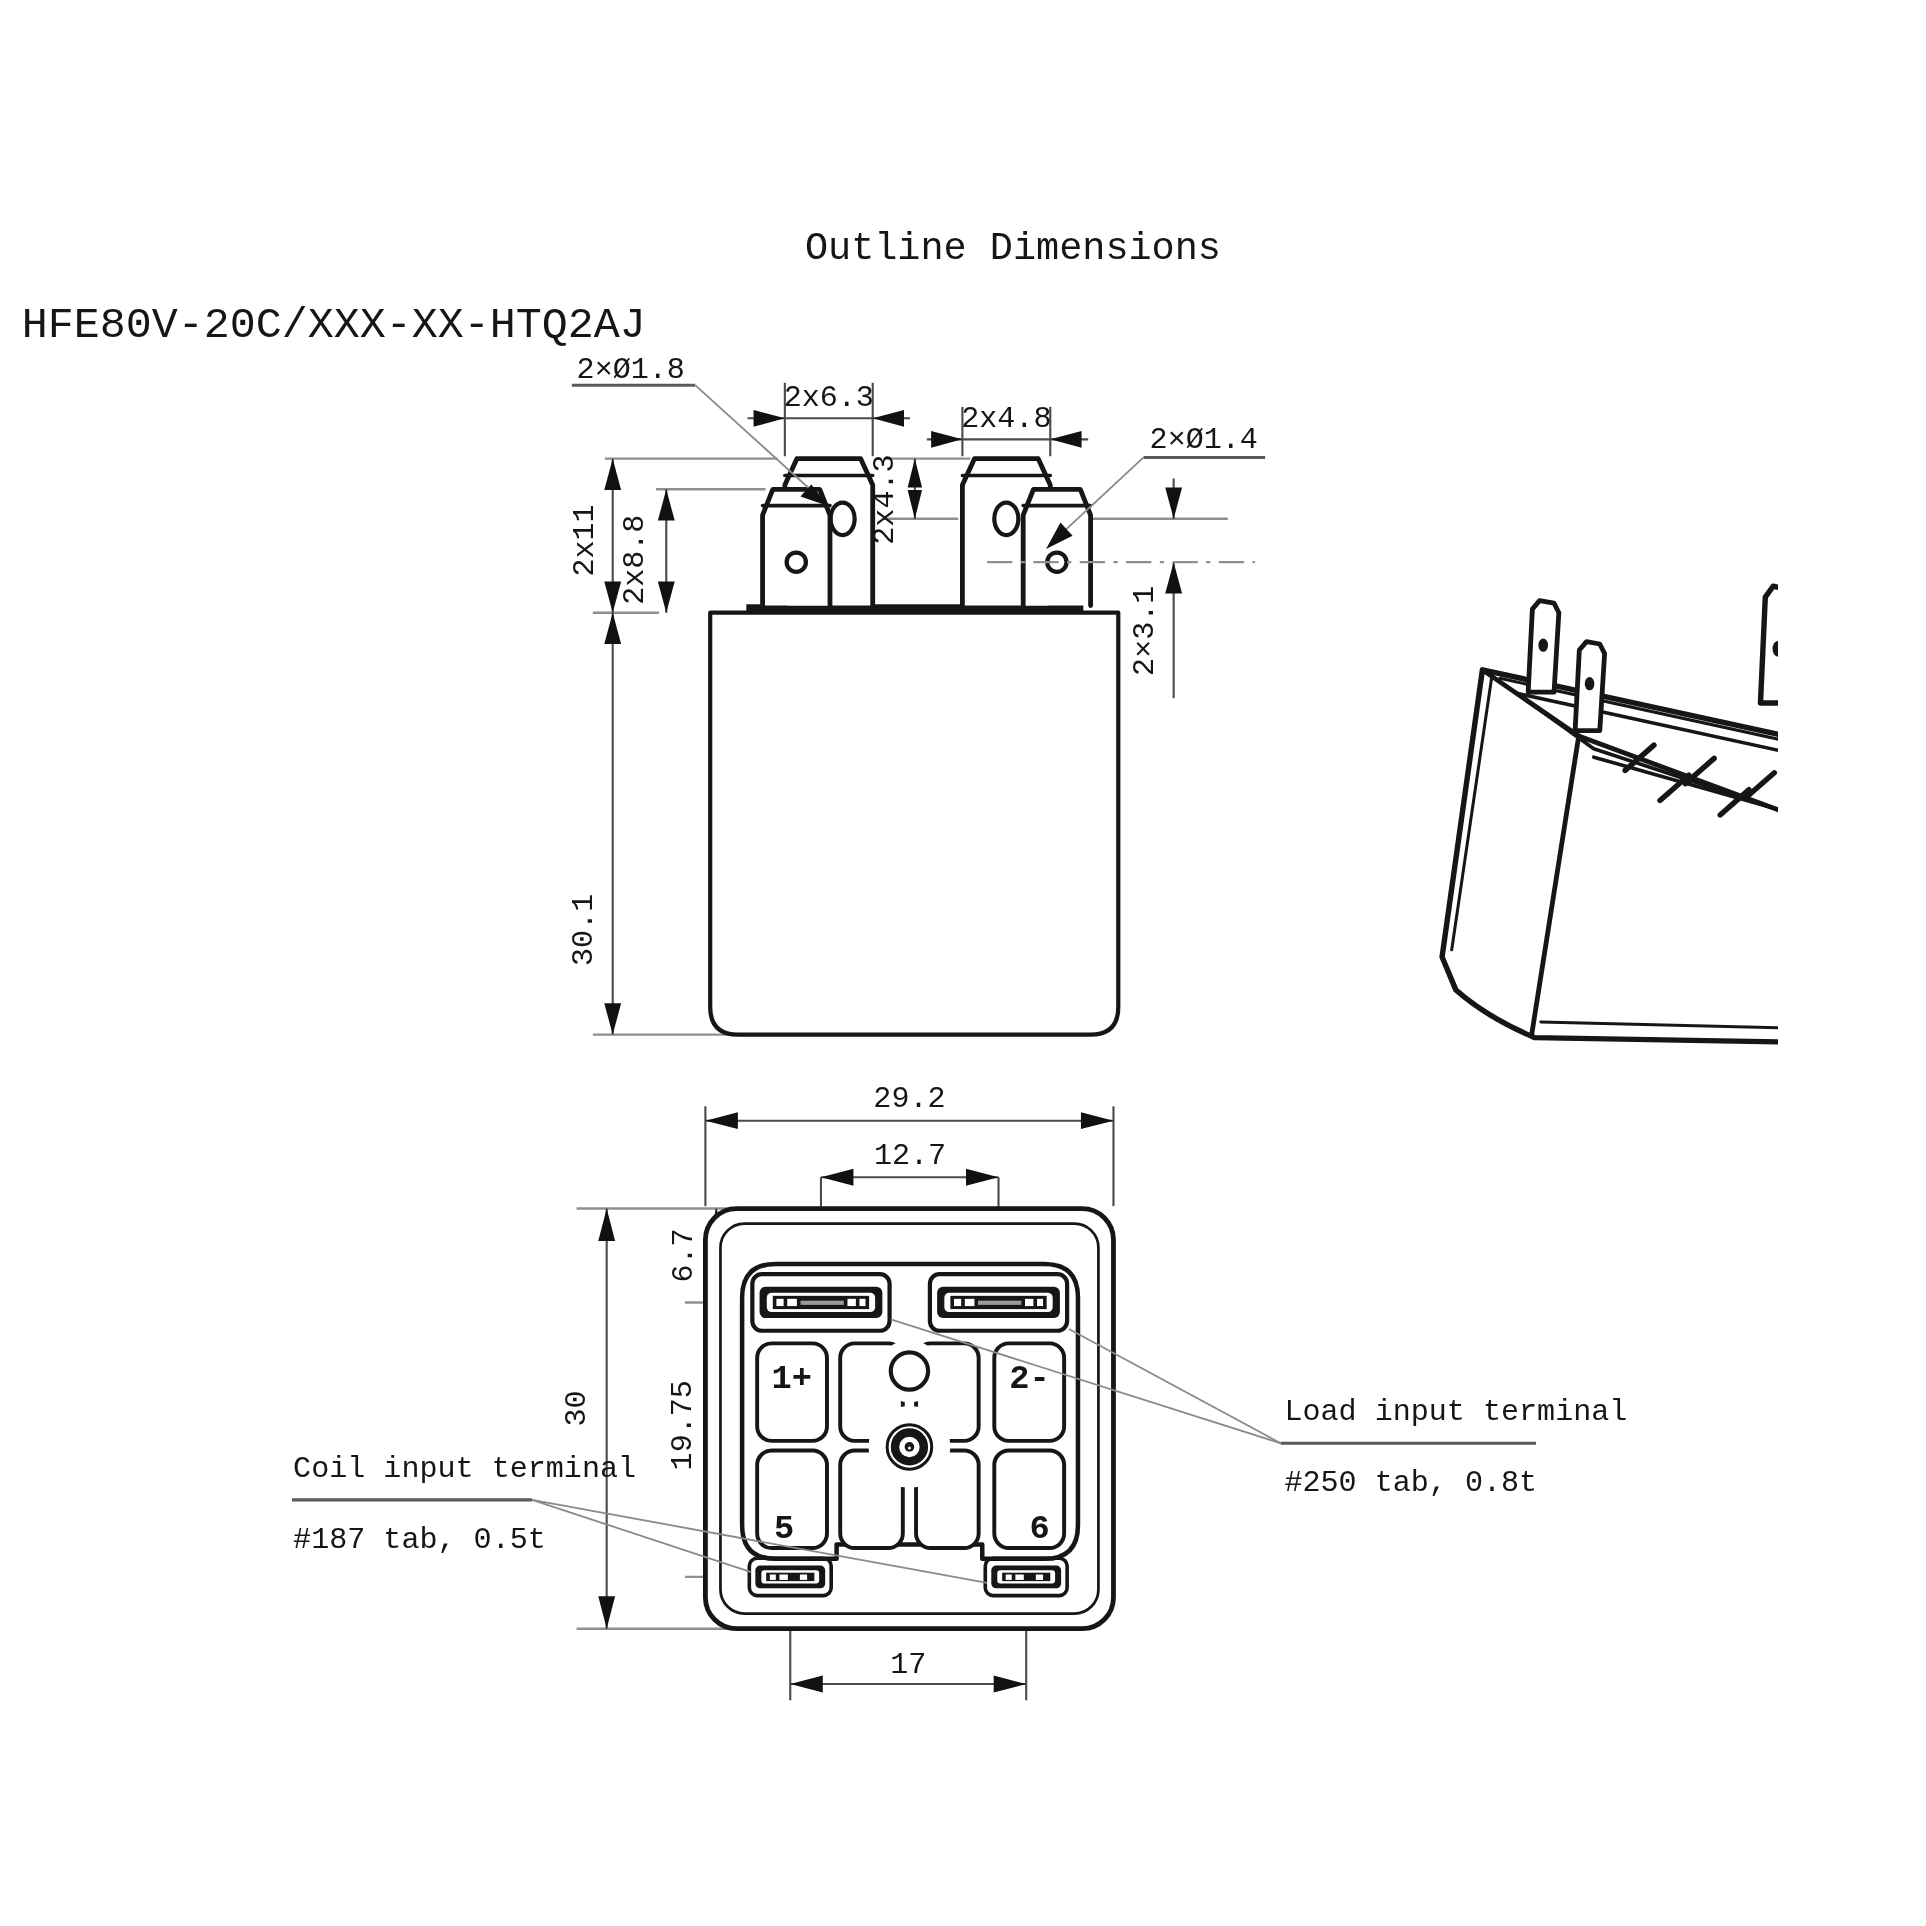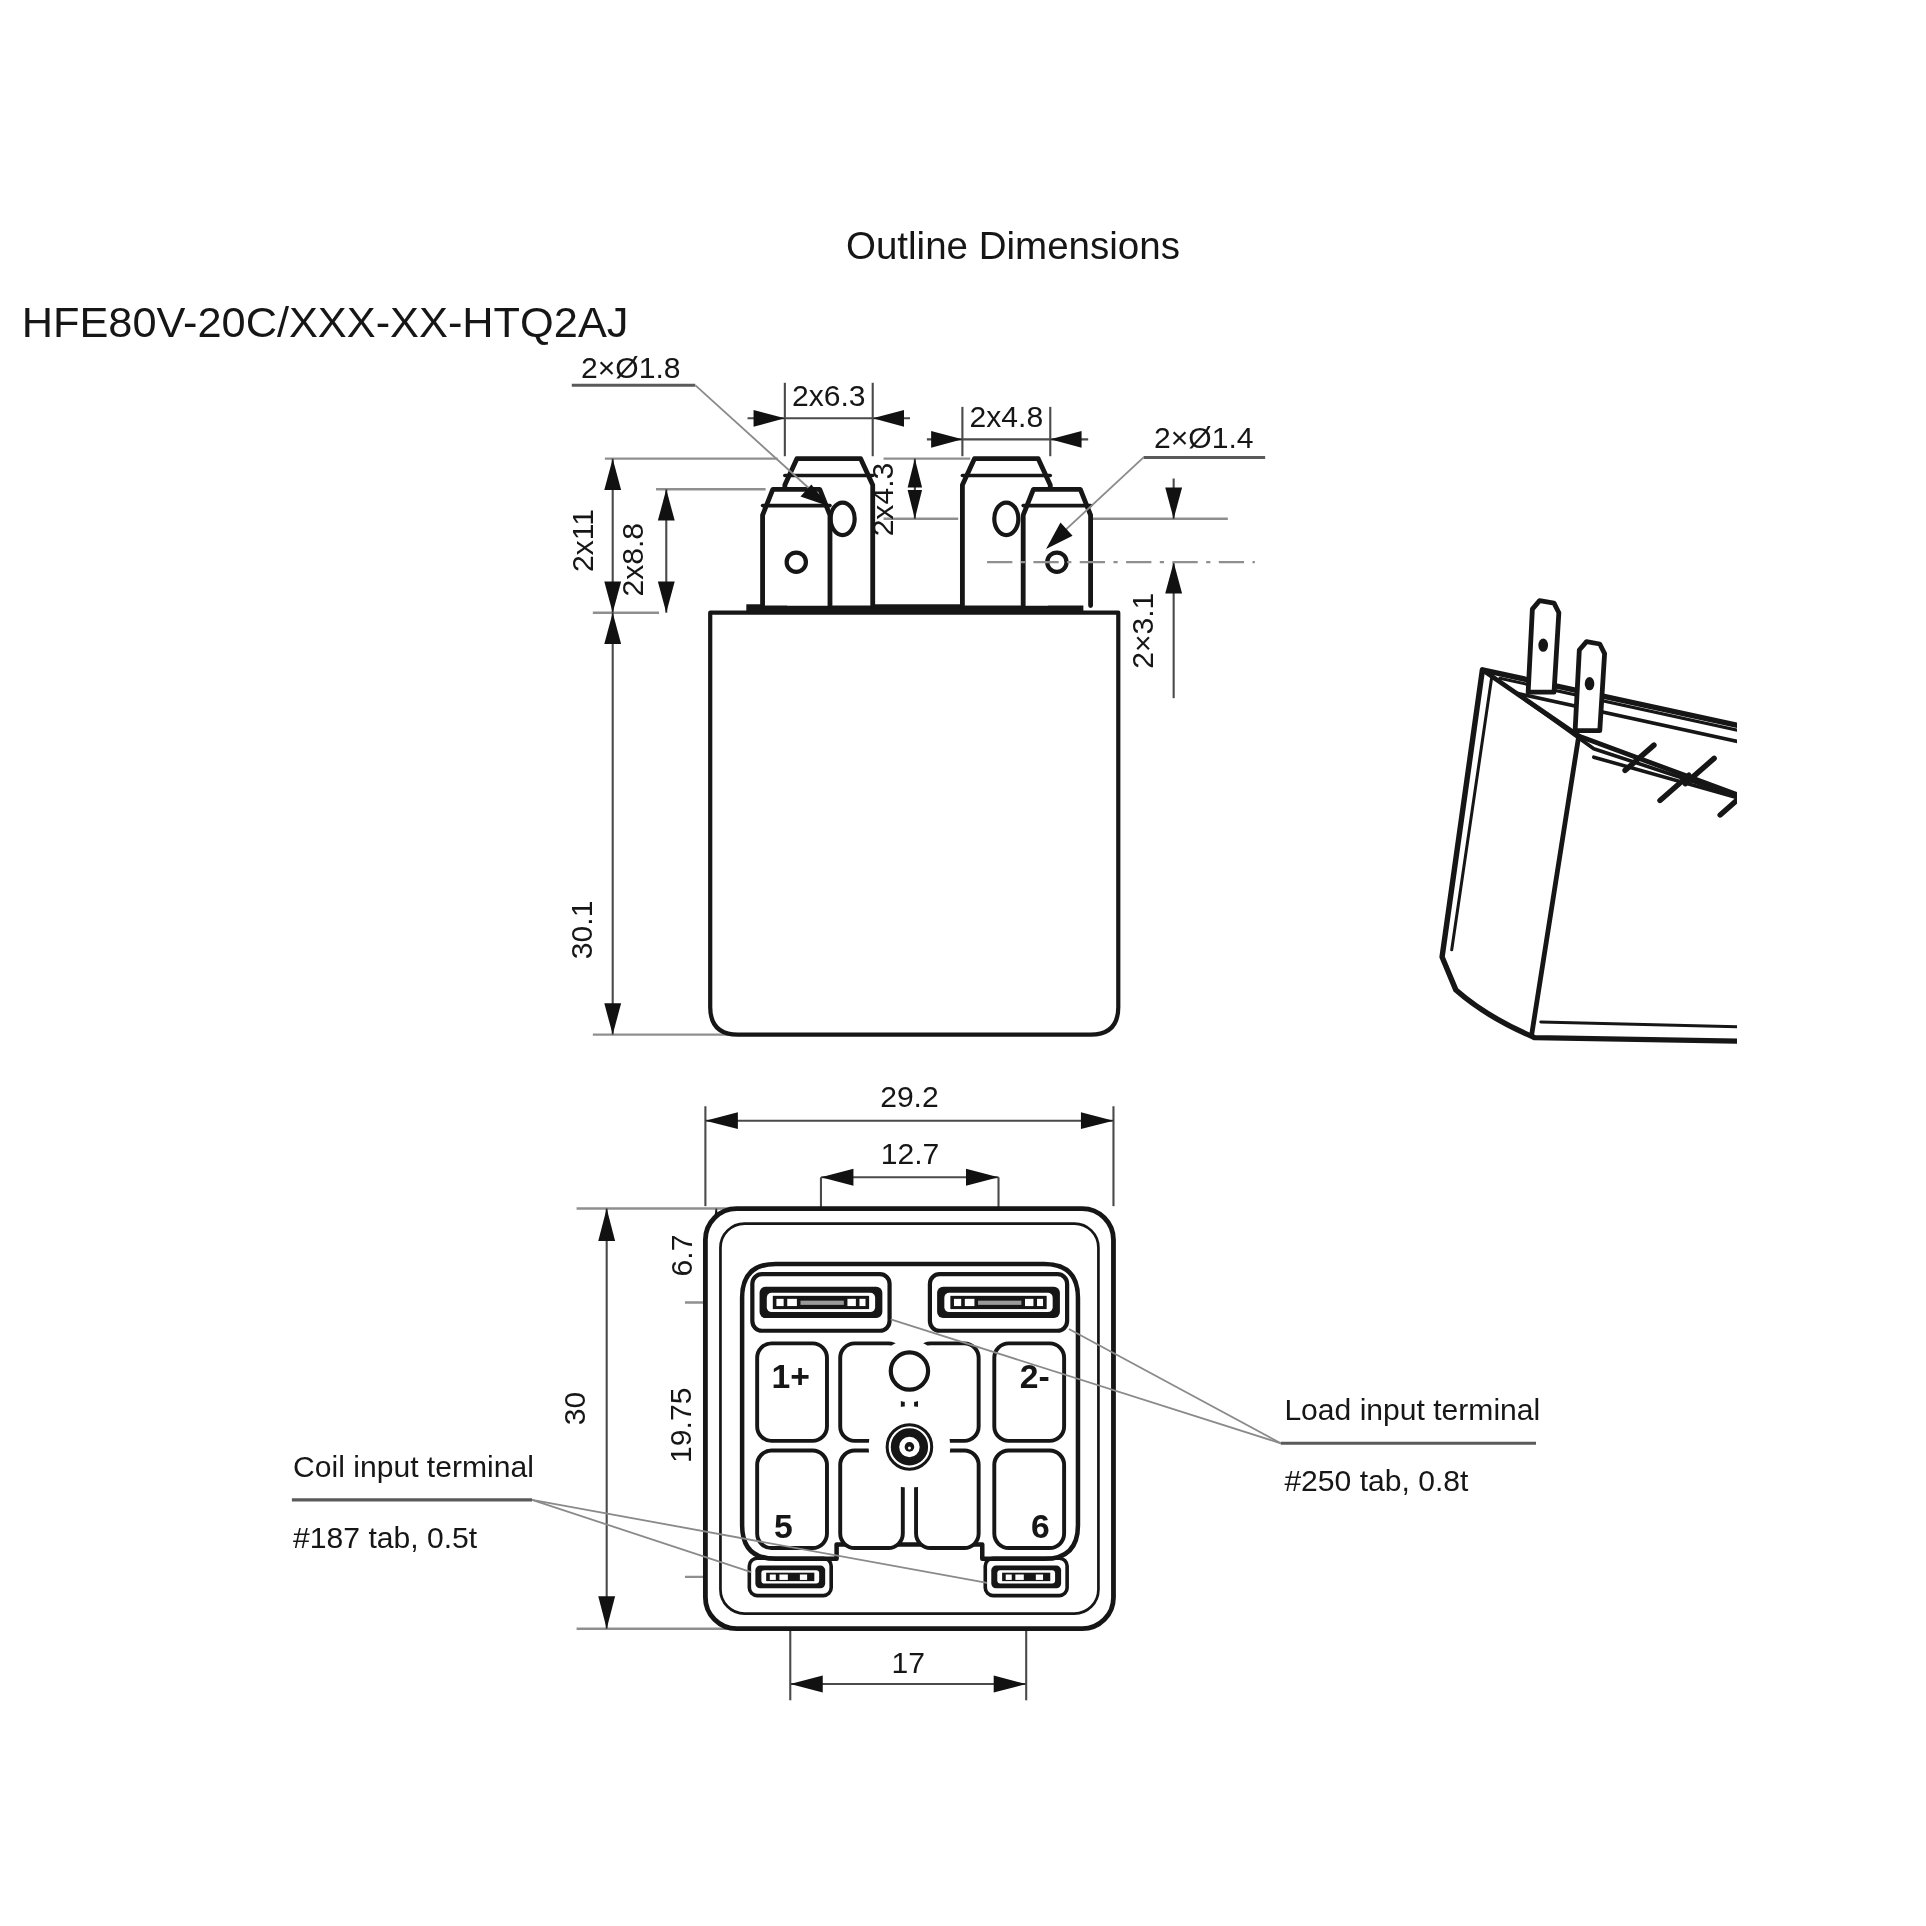--- a/index.html
+++ b/index.html
@@ -1,17 +1,17 @@
 <!DOCTYPE html>
 <html style="font-size:9.6px"><head>
 <meta charset="utf-8">
 <style>
   html,body{margin:0;padding:0;background:#ffffff;}
   .sheet{position:relative;width:1737px;height:1926px;background:#ffffff;overflow:hidden;
-         font-family:Liberation Sans, sans-serif;}
+         font-family:Liberation Mono, monospace;padding-left:41px;}
   svg{position:absolute;left:0;top:0;}
   text{fill:#161616;}
   .dimtxt{font-size:50px;}
   .notetxt{font-size:50px;}
   .title{font-size:64px;}
   .pn{font-size:72px;}
   .celltxt{font-size:56px;font-weight:bold;}
   .outline{stroke:#161616;fill:none;stroke-linejoin:round;stroke-linecap:round;}
   .fillwhite{fill:#ffffff;}
   .ext{stroke:#8f8f8f;stroke-width:4;fill:none;}

